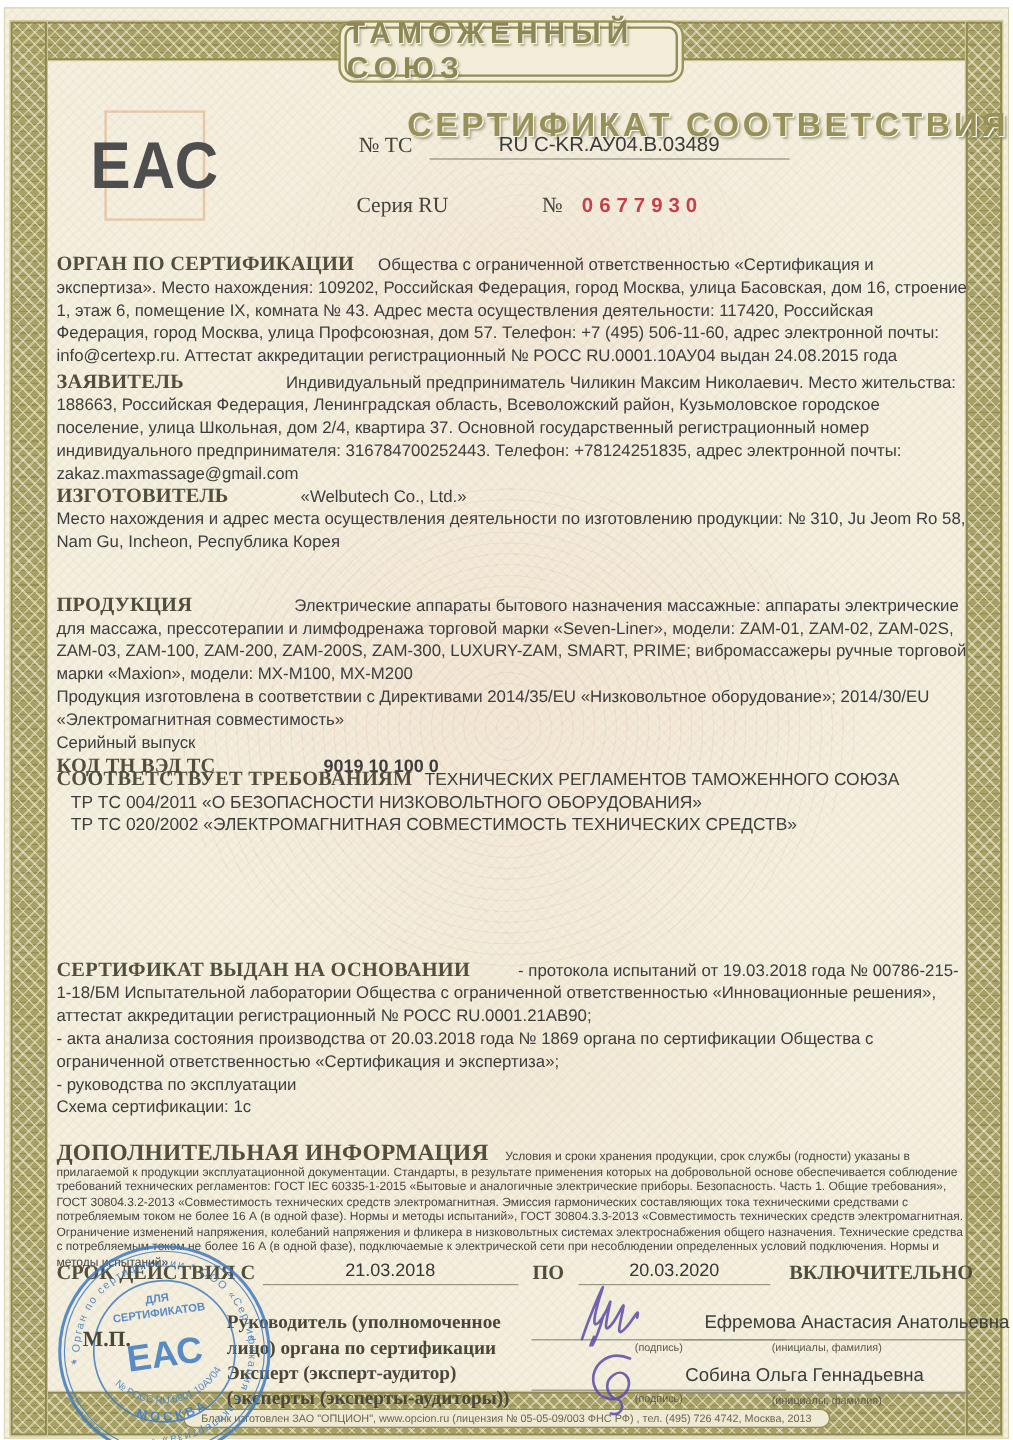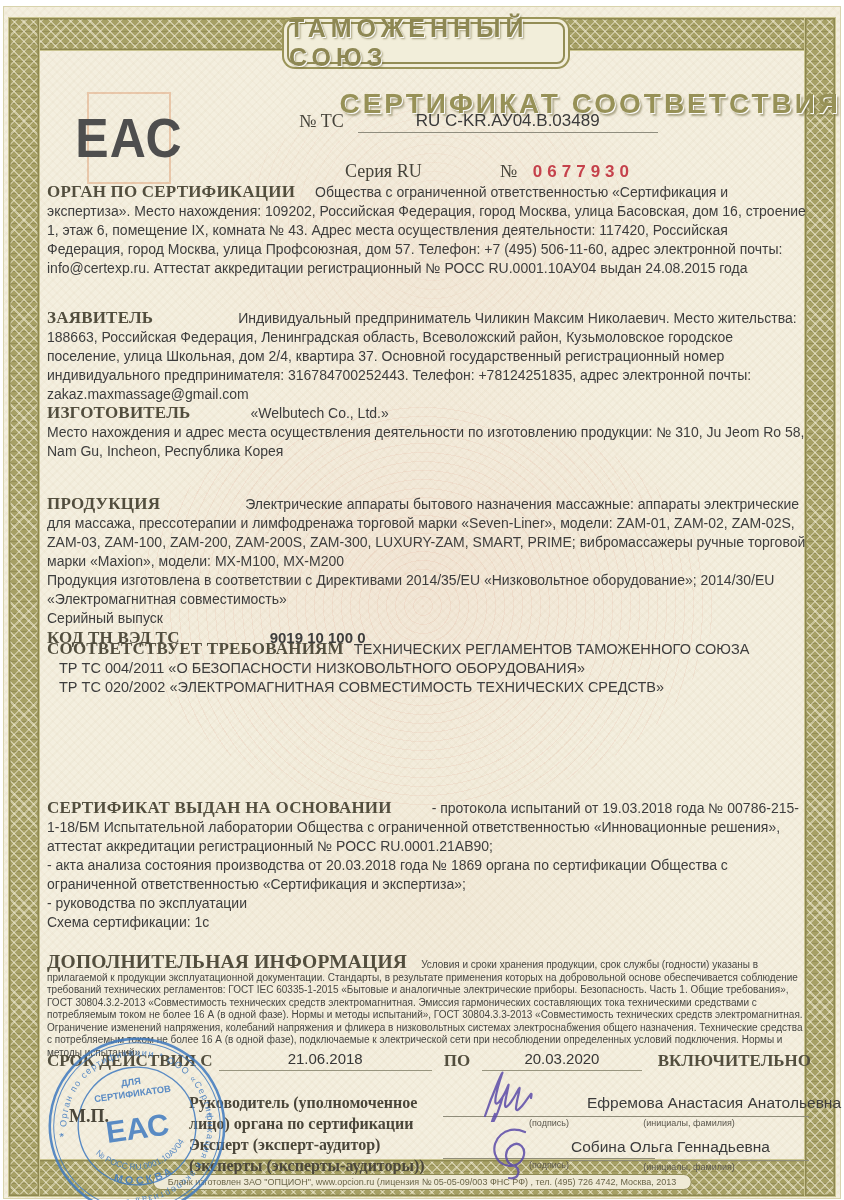--- a/index.html
+++ b/index.html
@@ -39,21 +39,21 @@
     border:2px solid rgba(224,168,128,.55);display:flex;align-items:center;justify-content:center;}
   .eac-box span{font-weight:900;font-size:50px;color:#4e4e4e;letter-spacing:1px;transform:scaleY(1.1);}
 
   .cert-title{position:absolute;left:0;right:0;top:82px;text-align:right;
     font-weight:900;font-size:28px;letter-spacing:3px;color:#979157;
     text-shadow:1px 1px 0 rgba(255,255,255,.95), 2.5px 2.5px 2px rgba(104,98,52,.5);}
   .numrow{position:absolute;left:296px;top:105px;display:flex;align-items:flex-start;}
   .numrow .lbl{font-family:"Liberation Serif",serif;font-size:18px;color:#45433a;}
   .numrow .val{margin-left:14px;width:300px;text-align:center;font-size:17px;color:#3a3a3a;
     border-bottom:1.5px solid #8f8d7e;padding-bottom:1px;}
-  .serrow{position:absolute;left:294px;top:155px;display:flex;align-items:baseline;margin-left:48px;}
+  .serrow{position:absolute;left:294px;top:155px;display:flex;align-items:baseline;}
   .serrow .lbl{font-family:"Liberation Serif",serif;font-size:18px;color:#45433a;}
   .serrow .nosign{font-family:"Liberation Serif",serif;font-size:18px;color:#45433a;margin-left:78px;}
   .serrow .red{margin-left:16px;font-size:17px;font-weight:bold;letter-spacing:5px;color:#c5414b;}
 
   .sec{position:absolute;left:44px;width:760px;font-size:14px;line-height:19px;color:#3d3d3d;}
   .sec p{margin:0;}
   .sec-label{font-family:"Liberation Serif",serif;font-weight:bold;font-size:17px;color:#524e3e;letter-spacing:.2px;}
   .g20{margin-right:20px;} .g40{margin-right:40px;} .g60{margin-right:60px;}
   .g85{margin-right:85px;} .g90{margin-right:90px;margin-top:25px;} .g10{margin-right:10px;} .g14{margin-right:14px;}
   .upper{font-size:14.5px;}
@@ -111,21 +111,21 @@
       <span class="lbl">№ ТС</span>
       <span class="val">RU C-KR.АУ04.B.03489</span>
     </div>
 
     <div class="serrow">
       <span class="lbl">Серия RU</span>
       <span class="nosign">№</span>
       <span class="red">0677930</span>
     </div>
 
-    <div class="sec" style="top:176px;">
+    <div class="sec" style="top:204px;">
       <p><span class="sec-label g20">ОРГАН ПО СЕРТИФИКАЦИИ</span><span>Общества с ограниченной ответственностью «Сертификация и экспертиза». Место нахождения: 109202, Российская Федерация, город Москва, улица Басовская, дом 16, строение 1, этаж 6, помещение IX, комната № 43. Адрес места осуществления деятельности: 117420, Российская Федерация, город Москва, улица Профсоюзная, дом 57. Телефон: +7 (495) 506-11-60, адрес электронной почты: info@certexp.ru. Аттестат аккредитации регистрационный № РОСС RU.0001.10АУ04 выдан 24.08.2015 года</span></p>
     </div>
 
     <div class="sec" style="top:302px;">
       <p><span class="sec-label g85">ЗАЯВИТЕЛЬ</span><span>Индивидуальный предприниматель Чиликин Максим Николаевич. Место жительства: 188663, Российская Федерация, Ленинградская область, Всеволожский район, Кузьмоловское городское поселение, улица Школьная, дом 2/4, квартира 37. Основной государственный регистрационный номер индивидуального предпринимателя: 316784700252443. Телефон: +78124251835, адрес электронной почты: zakaz.maxmassage@gmail.com</span></p>
     </div>
 
     <div class="sec" style="top:397px;">
       <p><span class="sec-label g60">ИЗГОТОВИТЕЛЬ</span><span>«Welbutech Co., Ltd.»</span></p>
       <p>Место нахождения и адрес места осуществления деятельности по изготовлению продукции: № 310, Ju Jeom Ro 58, Nam Gu, Incheon, Республика Корея</p>
@@ -153,21 +153,21 @@
       <p>- руководства по эксплуатации</p>
       <p>Схема сертификации: 1с</p>
     </div>
 
     <div class="sec" style="top:950px;">
       <p class="small-text"><span class="sec-label add-label g14">ДОПОЛНИТЕЛЬНАЯ ИНФОРМАЦИЯ</span><span>Условия и сроки хранения продукции, срок службы (годности) указаны в прилагаемой к продукции эксплуатационной документации. Стандарты, в результате применения которых на добровольной основе обеспечивается соблюдение требований технических регламентов: ГОСТ IEC 60335-1-2015 «Бытовые и аналогичные электрические приборы. Безопасность. Часть 1. Общие требования», ГОСТ 30804.3.2-2013 «Совместимость технических средств электромагнитная. Эмиссия гармонических составляющих тока техническими средствами с потребляемым током не более 16 А (в одной фазе). Нормы и методы испытаний», ГОСТ 30804.3.3-2013 «Совместимость технических средств электромагнитная. Ограничение изменений напряжения, колебаний напряжения и фликера в низковольтных системах электроснабжения общего назначения. Технические средства с потребляемым током не более 16 А (в одной фазе), подключаемые к электрической сети при несоблюдении определенных условий подключения. Нормы и методы испытаний»</span></p>
     </div>
 
     <div class="validity">
       <span class="vlbl">СРОК ДЕЙСТВИЯ С</span>
-      <span class="vcell vc1">21.06.2018</span>
+      <span class="vcell vc1">21.03.2018</span>
       <span class="vlbl vpo">ПО</span>
       <span class="vcell vc2">20.03.2020</span>
       <span class="vlbl vinc">ВКЛЮЧИТЕЛЬНО</span>
     </div>
 
     <svg class="stamp" viewBox="0 0 200 200">
       <defs>
         <path id="sring" d="M100 100 m-72 0 a72 72 0 1 1 144 0 a72 72 0 1 1 -144 0"></path>
         <path id="sbot" d="M34 116 A72 72 0 0 0 166 116"></path>
         <path id="sreg" d="M48 112 A58 58 0 0 0 152 112"></path>

